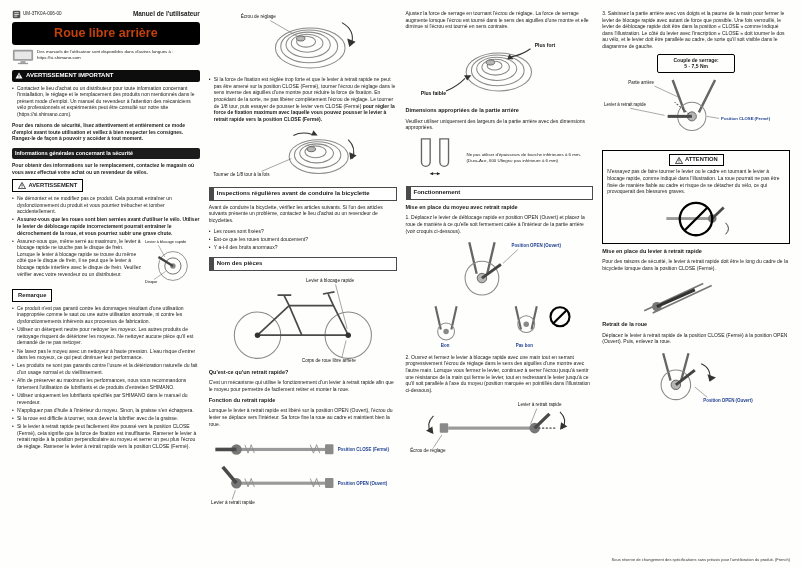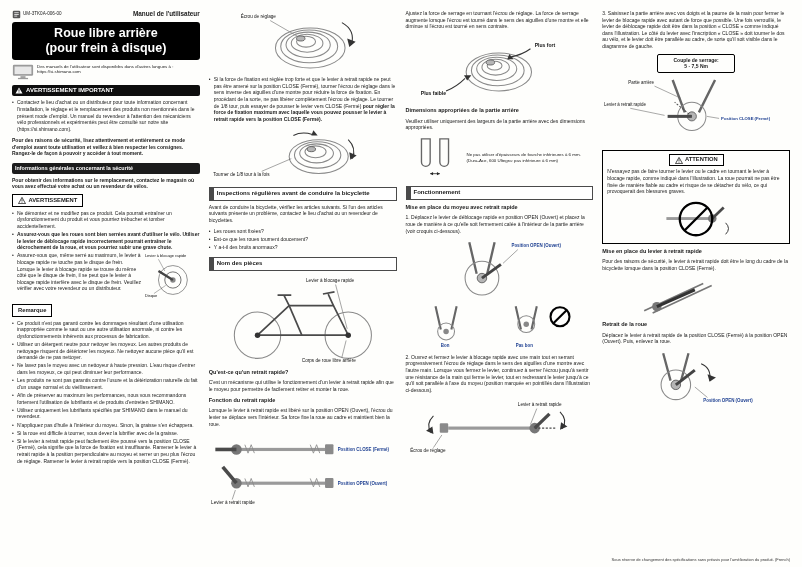--- a/index.html
+++ b/index.html
@@ -6,21 +6,21 @@
   html,body{background:#d8d8d8}
   .page{width:802px;height:567px;background:#fefefc;margin:0 auto;position:relative;
         display:flex;gap:9px;padding:10px 12px 8px;overflow:hidden;
         font-family:"Liberation Sans","DejaVu Sans",sans-serif;color:#1a1a1a}
   .col{flex:1 1 0;min-width:0;font-size:5px;line-height:1.32;display:flex;flex-direction:column;gap:3px}
 
   
   .doc-top{display:flex;justify-content:space-between;align-items:flex-start}
   .doc-code{display:flex;align-items:center;gap:2px;font-size:4.6px}
   .manual-type{font-weight:bold;font-size:6.4px}
-  .titlebox{background:#000;color:#ffffff;text-align:center;font-weight:bold;font-size:12.5px;
+  .titlebox{background:#000;color:#c2410c;text-align:center;font-weight:bold;font-size:12.5px;
             line-height:1.18;padding:4px 2px;border-radius:3px}
   .langs{display:flex;gap:3px;align-items:flex-start;font-size:4.4px;margin-top:1px}
   .langs svg{flex:0 0 auto}
 
   
   .bar-black{background:#0d0d0d;color:#fff;font-weight:bold;font-size:6px;padding:2px 3px;
              display:flex;align-items:center;gap:3px;border-radius:2px;margin-top:2px}
   .bar-dark{background:#1c1c1c;color:#fff;font-weight:bold;font-size:5.4px;padding:2px 3px;
             border-radius:2px;margin-top:2px}
   .warn-title{border:0.8px solid #000;display:inline-flex;align-items:center;gap:2.5px;
@@ -73,21 +73,20 @@
           <rect x="3" y="5.4" width="6" height="1" fill="#fff"></rect>
           <rect x="3" y="7.6" width="4" height="1" fill="#fff"></rect>
         </svg>
         <span>UM-3TK0A-006-00</span>
       </div>
       <div class="manual-type">Manuel de l'utilisateur</div>
     </div>
 
     <div class="titlebox">
       <div>Roue libre arrière</div>
-      <div>(pour frein à disque)</div>
     </div>
 
     <div class="langs">
       <svg width="22" height="16" viewBox="0 0 26 19">
         <rect x="1" y="1" width="24" height="13" rx="1.5" fill="#9a9a9a"></rect>
         <rect x="3" y="3" width="20" height="9" fill="#e8e8e8"></rect>
         <rect x="10" y="14.5" width="6" height="2" fill="#9a9a9a"></rect>
         <rect x="7" y="16.5" width="12" height="1.5" fill="#9a9a9a"></rect>
       </svg>
       <span>Des manuels de l'utilisateur sont disponibles dans d'autres langues à : https://si.shimano.com</span>

